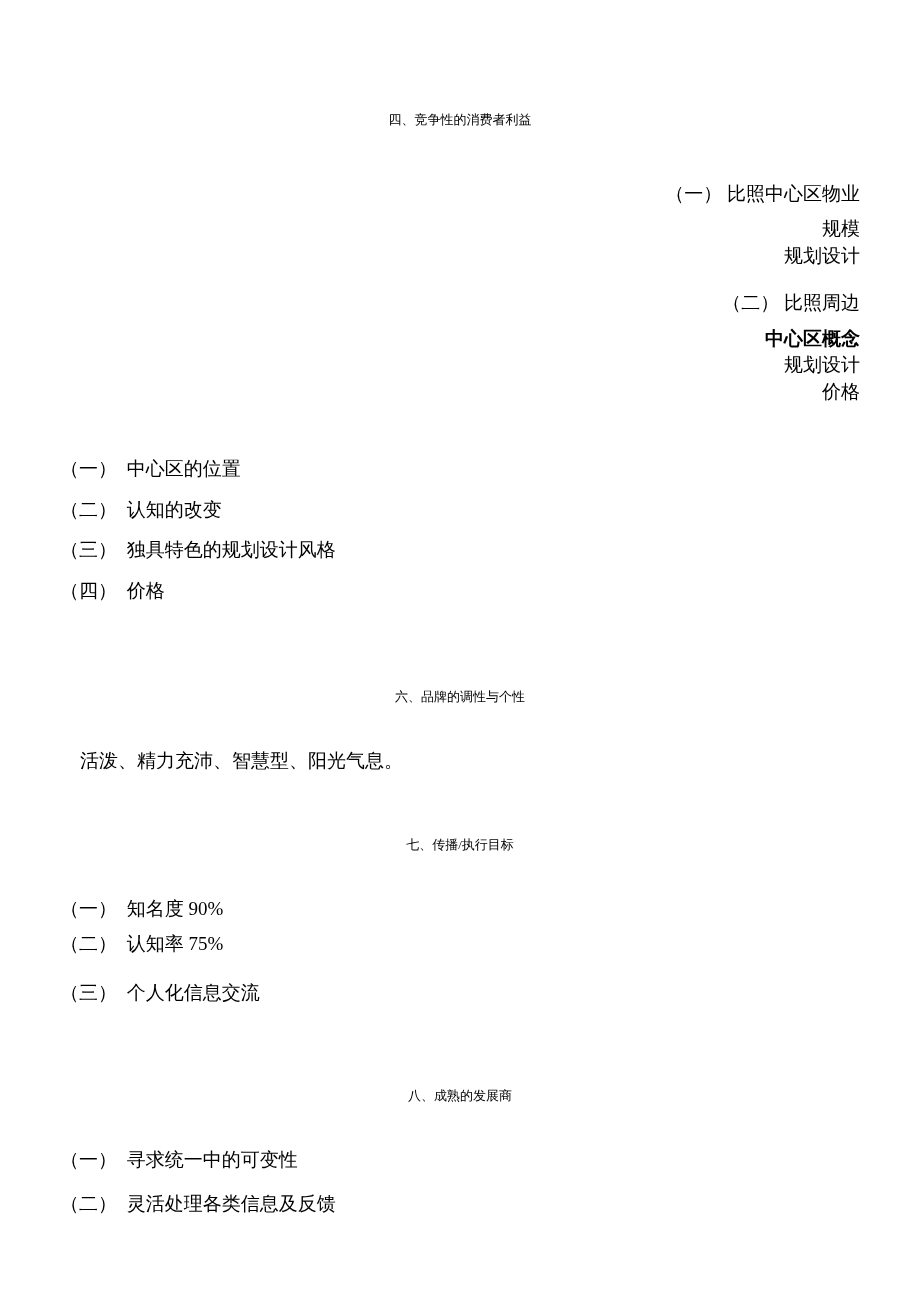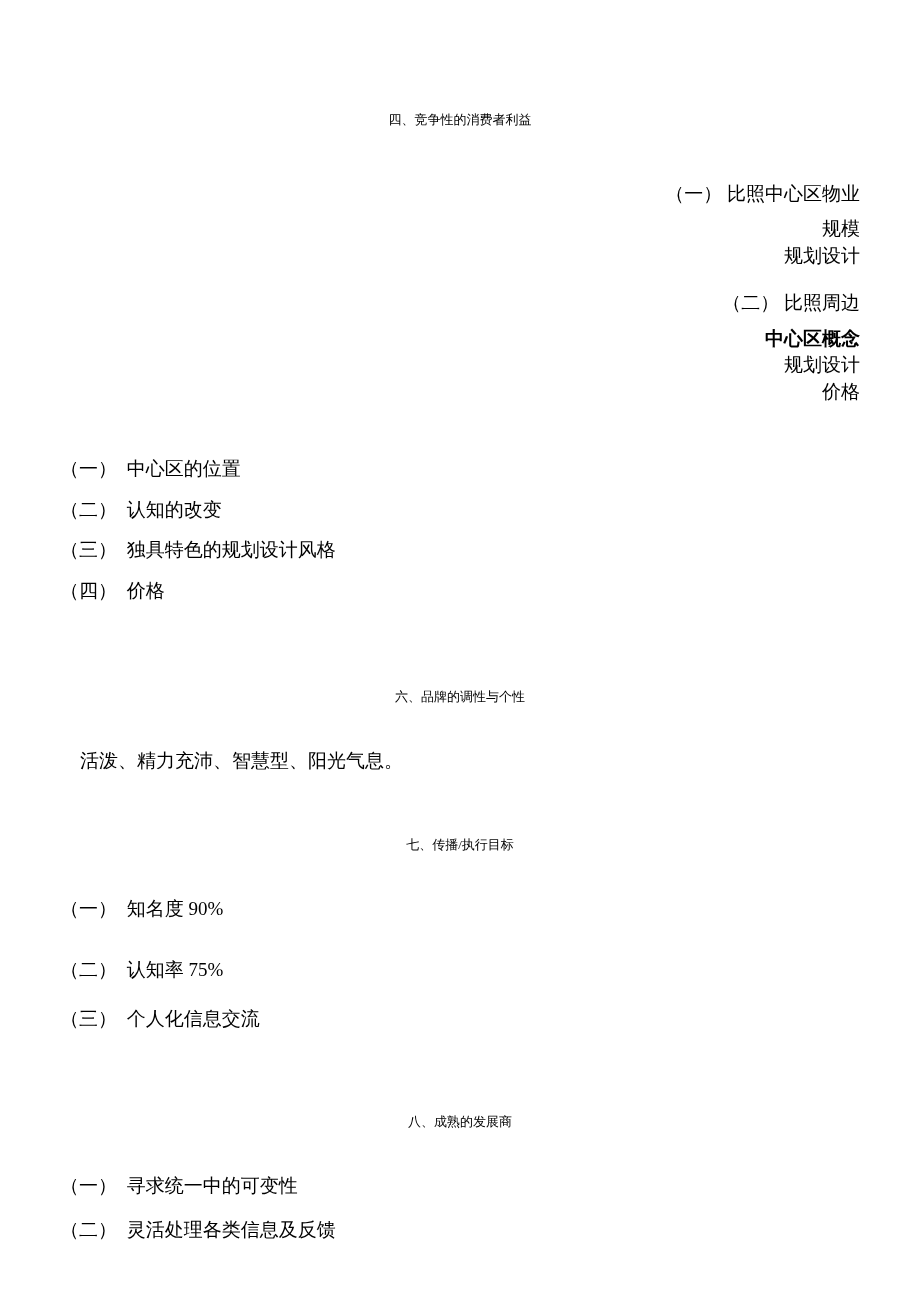--- a/index.html
+++ b/index.html
@@ -104,21 +104,21 @@
 
 <div class="gap-section"></div>
 
 <div class="section-title">六、品牌的调性与个性</div>
 <div class="body-text">活泼、精力充沛、智慧型、阳光气息。</div>
 
 <div style="height:40px"></div>
 
 <div class="section-title">七、传播/执行目标</div>
 
-<div class="list-item" style="margin-bottom:33px">
+<div class="list-item" style="margin-bottom:7px">
   <span class="marker">（一）</span>
   <span>知名度 90%</span>
 </div>
 <div class="list-item" style="margin-bottom:20px">
   <span class="marker">（二）</span>
   <span>认知率 75%</span>
 </div>
 <div class="list-item" style="margin-bottom:29px">
   <span class="marker">（三）</span>
   <span>个人化信息交流</span>

